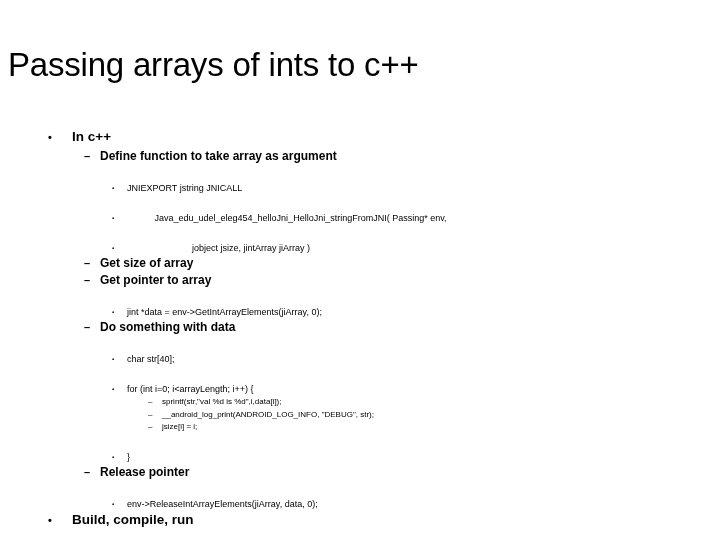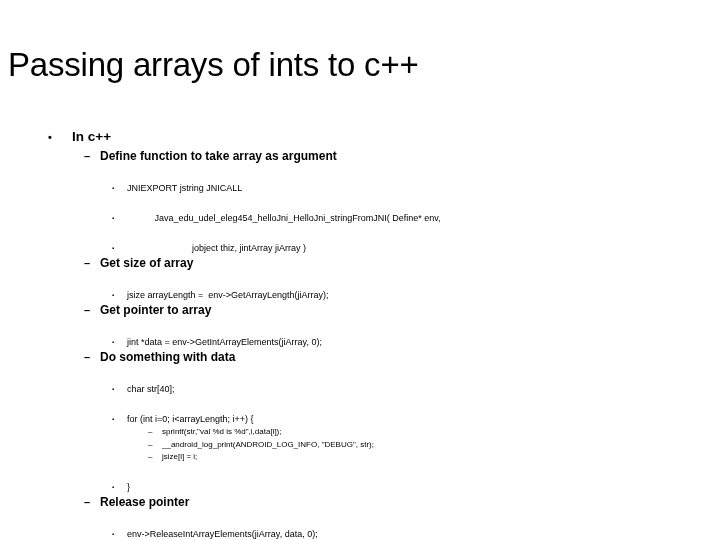--- a/index.html
+++ b/index.html
@@ -139,33 +139,29 @@
       <div class="li lvl2">
         <span class="bullet">–</span>
         <span class="txt">Define function to take array as argument</span>
       </div>
       <div class="li lvl3">
         <span class="bullet">▪</span>
         <span class="txt">JNIEXPORT jstring JNICALL</span>
       </div>
       <div class="li lvl3">
         <span class="bullet">▪</span>
-        <span class="txt">           Java_edu_udel_eleg454_helloJni_HelloJni_stringFromJNI( Define* env,</span>
-      </div>
-      <div class="li lvl3">
-        <span class="bullet">▪</span>
-        <span class="txt">                          jobject thiz, jintArray jiArray )</span>
+        <span class="txt">           Java_edu_udel_eleg454_helloJni_HelloJni_stringFromJNI( Passing* env,</span>
+      </div>
+      <div class="li lvl3">
+        <span class="bullet">▪</span>
+        <span class="txt">                          jobject jsize, jintArray jiArray )</span>
       </div>
       <div class="li lvl2">
         <span class="bullet">–</span>
         <span class="txt">Get size of array</span>
-      </div>
-      <div class="li lvl3">
-        <span class="bullet">▪</span>
-        <span class="txt">jsize arrayLength =  env-&gt;GetArrayLength(jiArray);</span>
       </div>
       <div class="li lvl2">
         <span class="bullet">–</span>
         <span class="txt">Get pointer to array</span>
       </div>
       <div class="li lvl3">
         <span class="bullet">▪</span>
         <span class="txt">jint *data = env-&gt;GetIntArrayElements(jiArray, 0);</span>
       </div>
       <div class="li lvl2">

